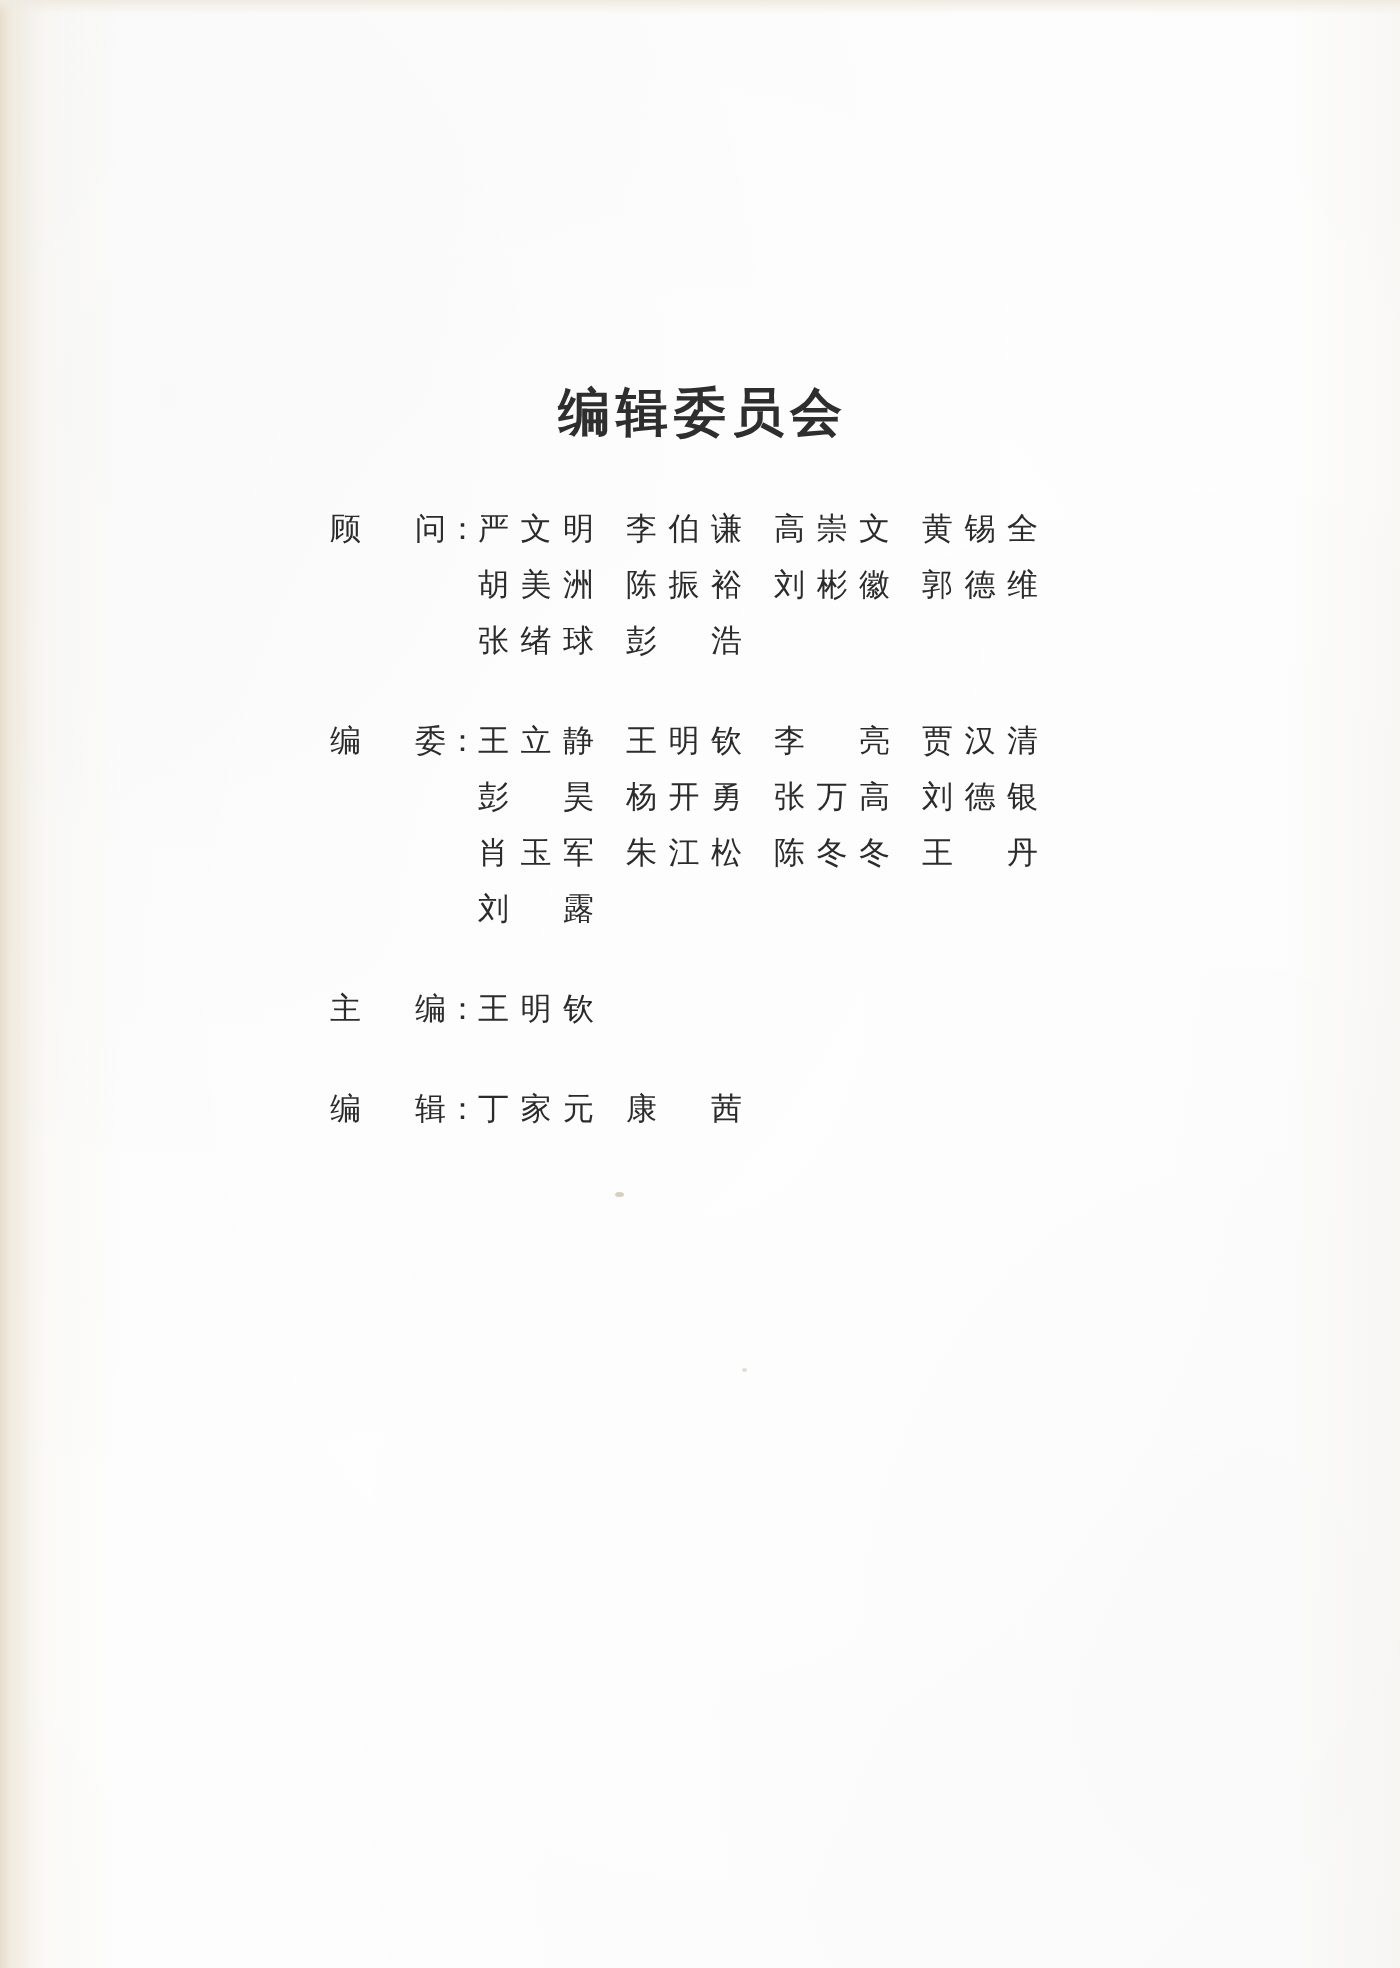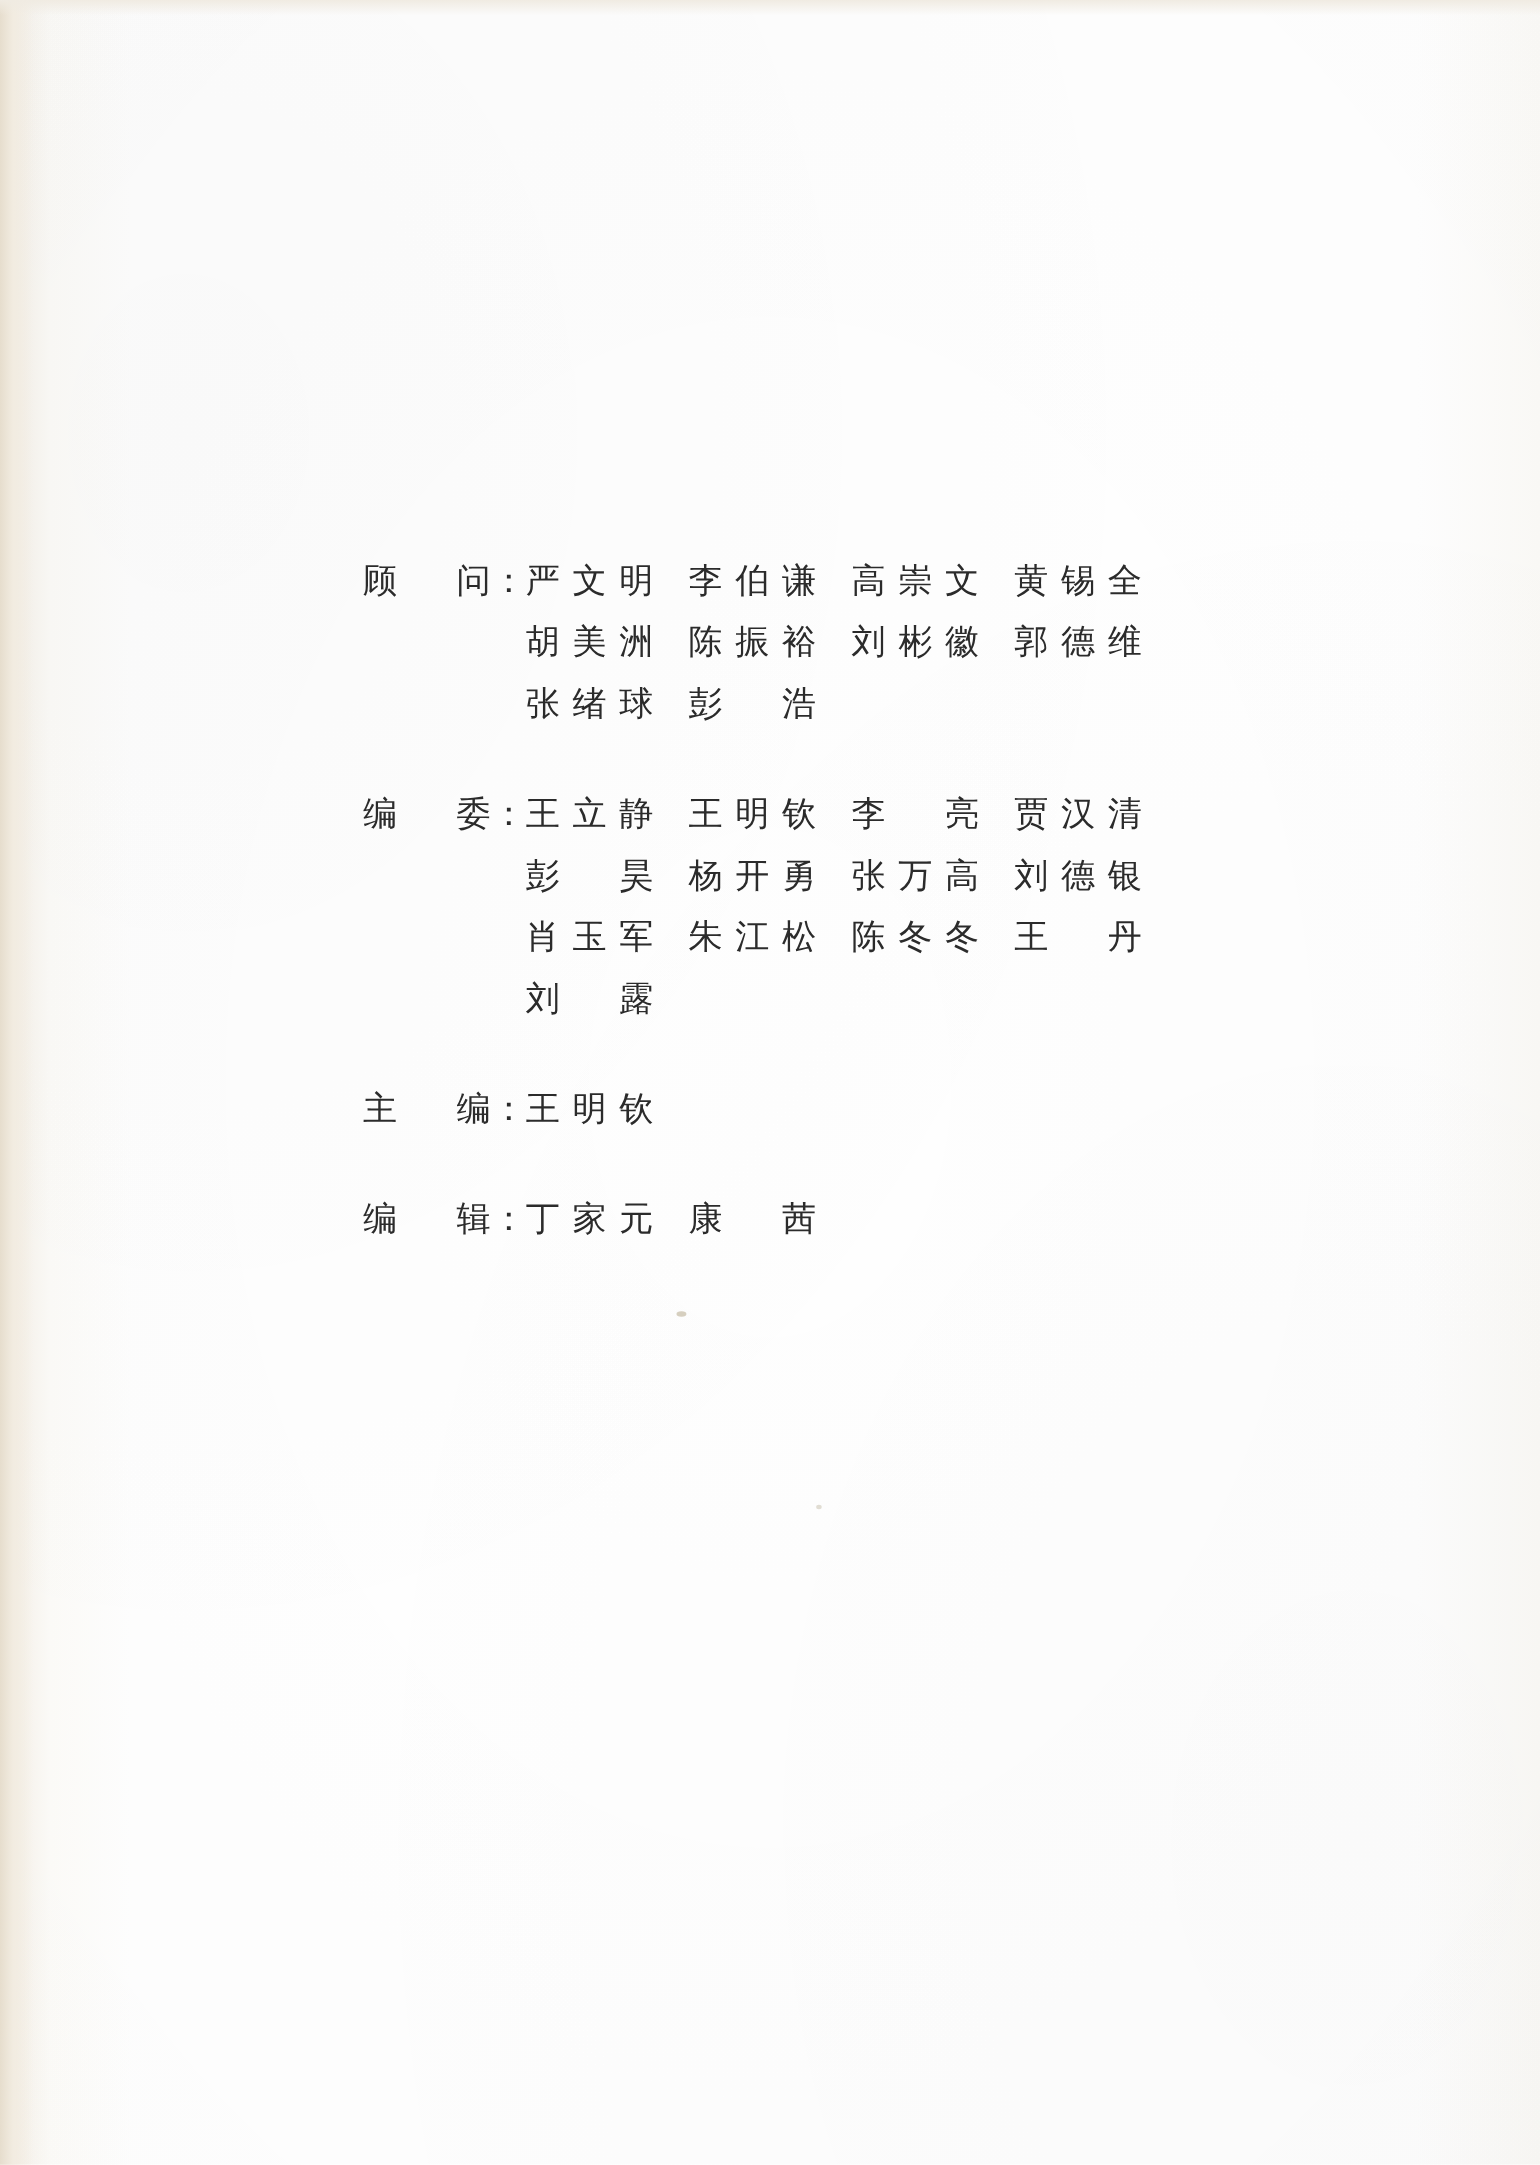--- a/index.html
+++ b/index.html
@@ -149,20 +149,21 @@
 <body>
 
 <div class="page">
   <div class="page-grain"></div>
   <div class="edge-left"></div>
   <div class="edge-top"></div>
 </div>
 
 <div class="content">
 
+  <div class="doc-title">编辑委员会</div>
 
   <div class="sections" id="sections-root">
       <div class="section">
         <div class="sec-label"><span class="lbl-chars">
             <span>顾</span>
             <span>问</span>
           </span><span class="colon">：</span></div>
         <div class="sec-rows">
           <div class="name-row">
             <div class="name"><span class="n-spread three">

